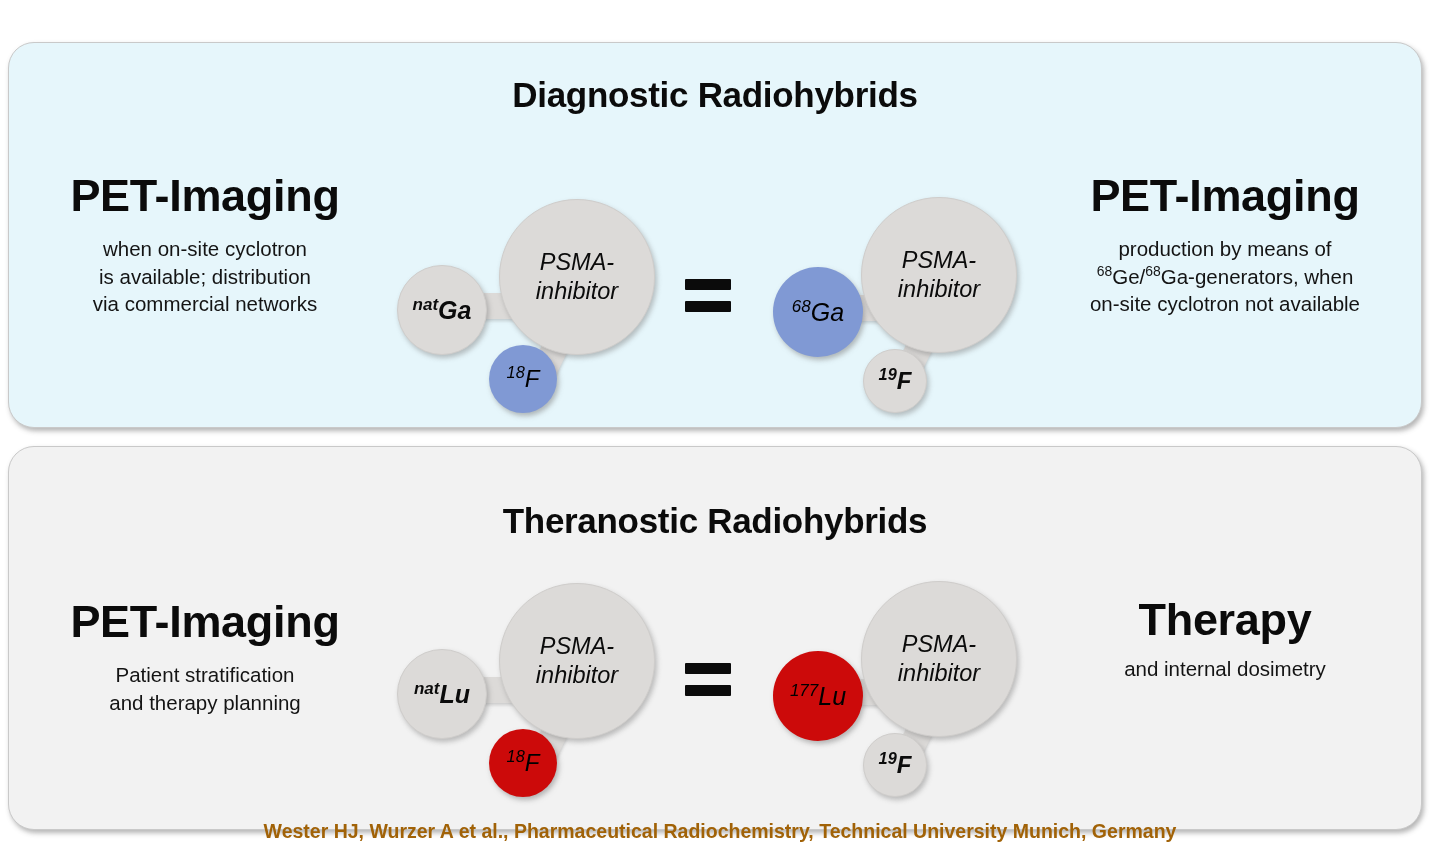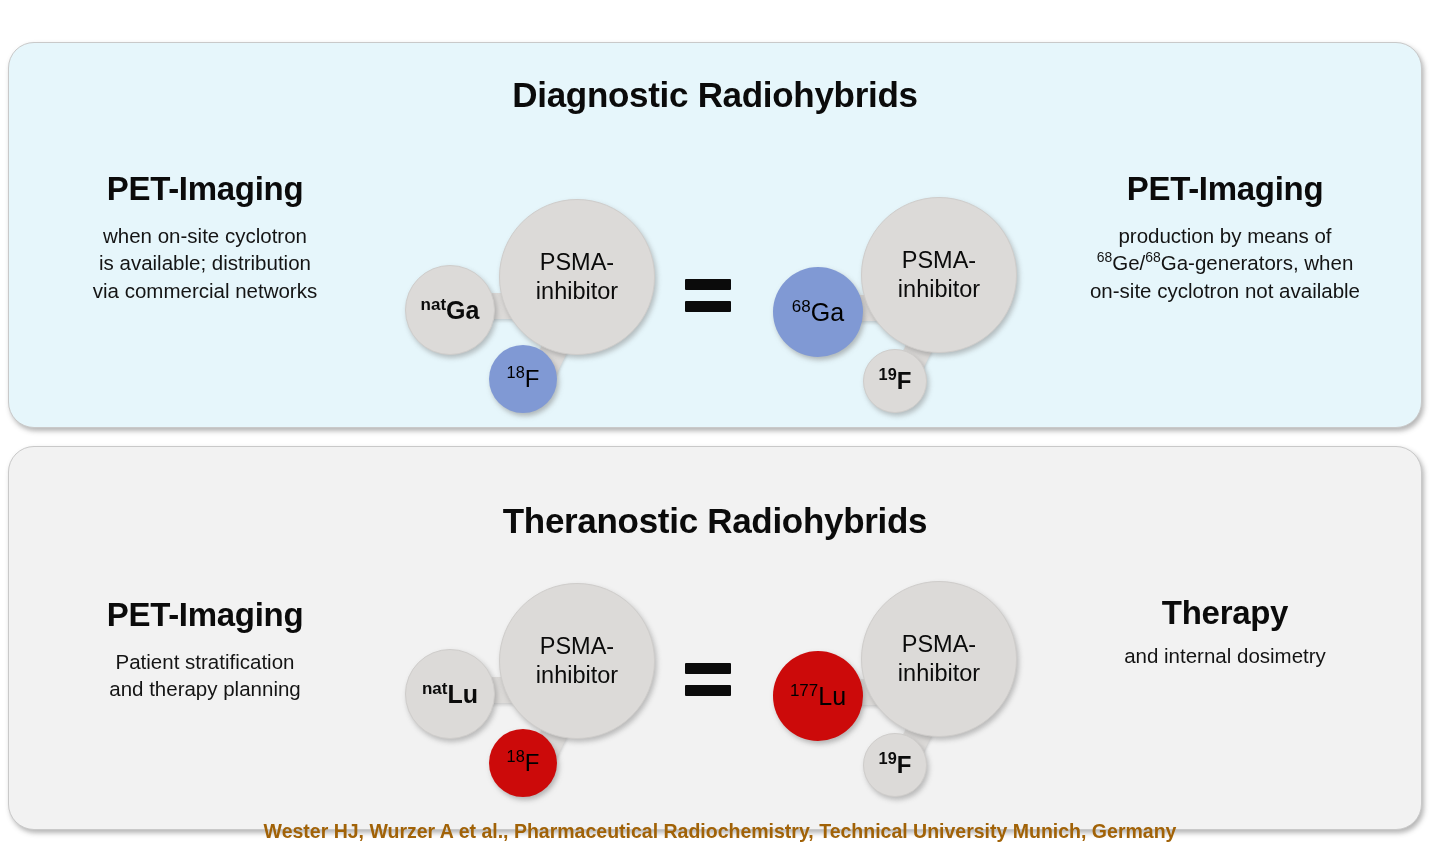--- a/index.html
+++ b/index.html
@@ -53,21 +53,21 @@
   
   .side {
     position: absolute;
     text-align: center;
   }
   .side-left  { left: 22px;  width: 348px; }
   .side-right { right: 22px; width: 348px; }
 
   .side-heading {
     font-weight: bold;
-    font-size: 33px;
+    font-size: 45px;
     line-height: 1.12;
     letter-spacing: -0.3px;
     color: #0b0b0b;
     margin: 0;
   }
   .side-body {
     font-size: 20.5px;
     line-height: 1.34;
     color: #141414;
     margin: 14px 0 0 0;
@@ -94,20 +94,21 @@
 
   .node {
     position: absolute;
     border-radius: 50%;
     display: flex;
     align-items: center;
     justify-content: center;
     text-align: center;
     box-sizing: border-box;
     z-index: 2;
+    font-style: italic;
   }
   .node-grey {
     background: #dcdad8;
     border: 1px solid #cfcdcb;
     color: #0b0b0b;
     box-shadow: 2px 3px 5px rgba(120,120,120,0.45);
   }
   .node-blue {
     background: #8099d4;
     color: #000000;
@@ -122,21 +123,21 @@
 
   .node-psma {
     width: 156px; height: 156px;
     left: 108px; top: 16px;
     font-size: 23.5px;
     line-height: 1.22;
     font-weight: normal;
   }
   .node-metal {
     width: 90px; height: 90px;
-    left: 14px; top: 82px;
+    left: 6px; top: 82px;
     font-size: 25px;
   }
   .node-f {
     width: 68px; height: 68px;
     left: 98px; top: 162px;
     font-size: 24px;
   }
   .mol-right .node-psma { left: 100px; top: 14px; }
   .mol-right .node-metal { left: 12px; top: 84px; }
   .mol-right .node-f { width: 64px; height: 64px; left: 102px; top: 166px; }

